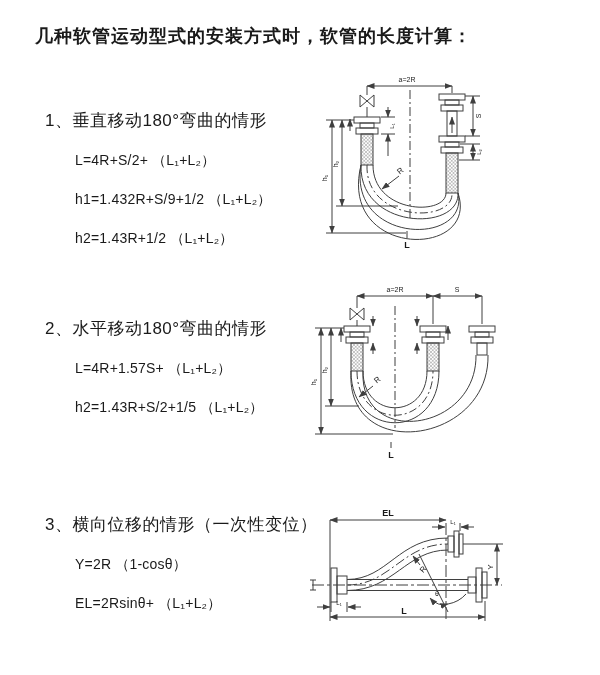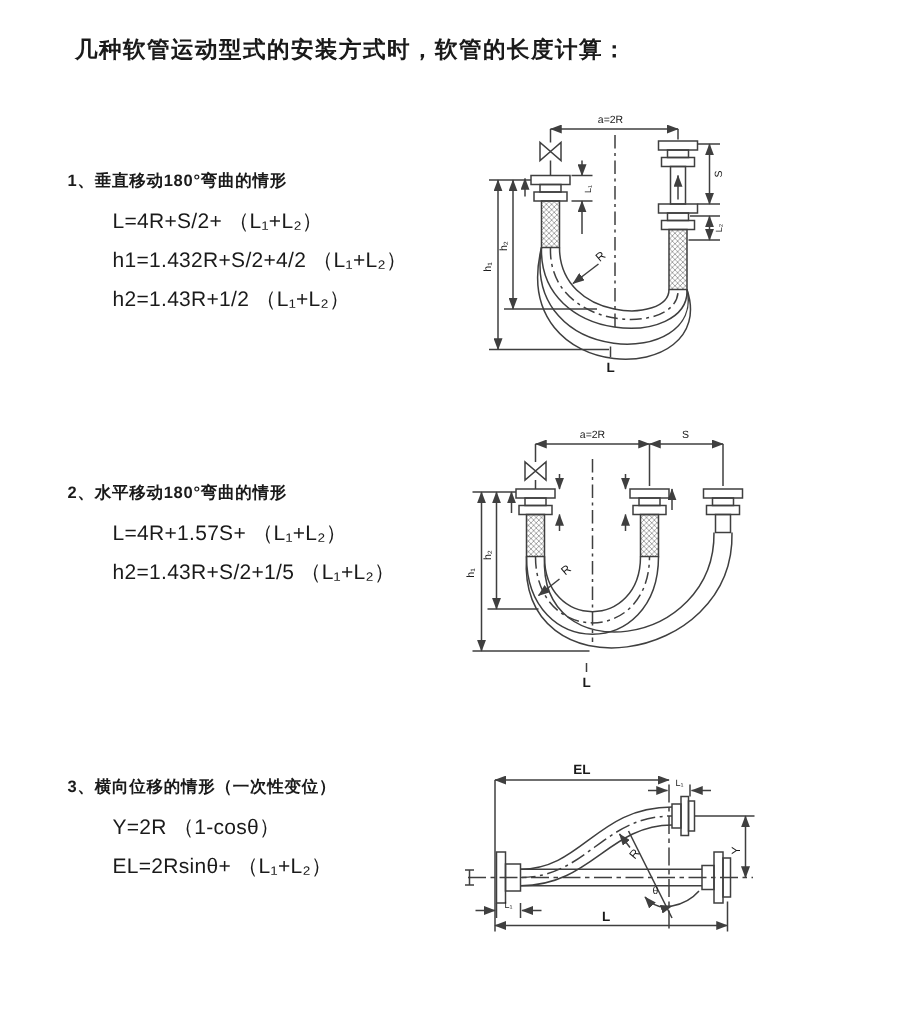--- a/index.html
+++ b/index.html
@@ -2,44 +2,44 @@
 <html><head>
 <meta charset="utf-8">
 <style>
   html,body { margin:0; padding:0; }
   body {
     width:600px; height:675px; background:#ffffff; position:relative;
     font-family:"Liberation Sans","DejaVu Sans",sans-serif; color:#1a1a1a;
     overflow:hidden;
   }
   .page-title {
-    position:absolute; left:50px; top:24px;
-    font-size:15px; font-weight:bold; letter-spacing:1px;
+    position:absolute; left:35px; top:24px;
+    font-size:18px; font-weight:bold; letter-spacing:1px;
   }
   .section { position:absolute; left:45px; }
   #section-1 { top:112px; }
   #section-2 { top:320px; }
   #section-3 { top:516px; }
-  .heading { font-size:11px; font-weight:bold; line-height:18px; letter-spacing:0.5px; }
-  .formula { font-size:14px; line-height:18px; margin-top:8px; padding-left:30px; letter-spacing:0.2px; }
+  .heading { font-size:17px; font-weight:normal; line-height:18px; letter-spacing:0.5px; }
+  .formula { font-size:14px; line-height:18px; margin-top:21px; padding-left:30px; letter-spacing:0.2px; }
   .diagram { position:absolute; }
   #d1 { left:310px; top:68px; }
   #d2 { left:305px; top:282px; }
   #d3 { left:300px; top:505px; }
   svg text { font-family:"Liberation Sans","DejaVu Sans",sans-serif; }
 </style>
 </head>
 <body>
 
 <div class="page-title">几种软管运动型式的安装方式时，软管的长度计算：</div>
 
 <div class="section" id="section-1">
   <div class="heading">1、垂直移动180°弯曲的情形</div>
   <div class="formula">L=4R+S/2+ （L₁+L₂）</div>
-  <div class="formula">h1=1.432R+S/2+4/2 （L₁+L₂）</div>
+  <div class="formula">h1=1.432R+S/9+1/2 （L₁+L₂）</div>
   <div class="formula">h2=1.43R+1/2 （L₁+L₂）</div>
 </div>
 
 <div class="section" id="section-2">
   <div class="heading">2、水平移动180°弯曲的情形</div>
   <div class="formula">L=4R+1.57S+ （L₁+L₂）</div>
   <div class="formula">h2=1.43R+S/2+1/5 （L₁+L₂）</div>
 </div>
 
 <div class="section" id="section-3">

